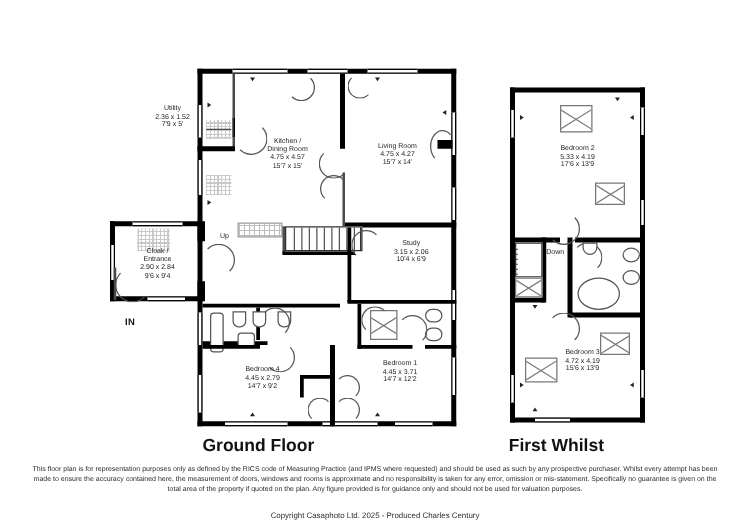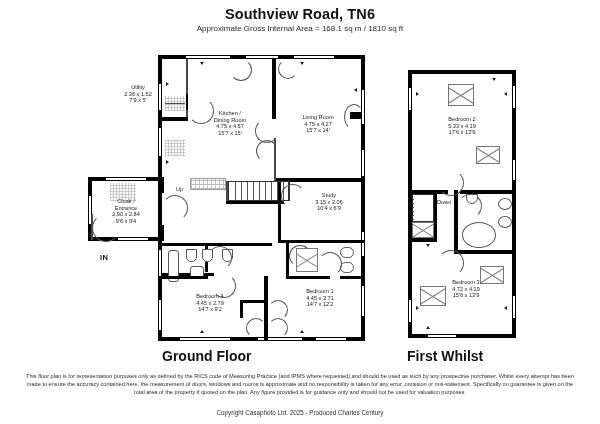--- a/index.html
+++ b/index.html
@@ -222,22 +222,20 @@
   .dline {
     position: absolute;
     background: #333;
   }
 </style>
 </head>
 <body>
 
 <div id="page">
 
-  <div class="title">Southview Road, TN6</div>
-  <div class="subtitle">Approximate Gross Internal Area = 168.1 sq m / 1810 sq ft</div>
 
   <div class="plan" style="left:0;top:0;width:400px;height:360px;">
 
     <div class="w" style="left:158px;top:55px;width:207px;height:4px;"></div>
 
     <div class="w" style="left:361px;top:55px;width:4px;height:286px;"></div>
 
     <div class="w" style="left:158px;top:337px;width:207px;height:4px;"></div>
 
     <div class="w" style="left:158px;top:55px;width:4px;height:286px;"></div>

